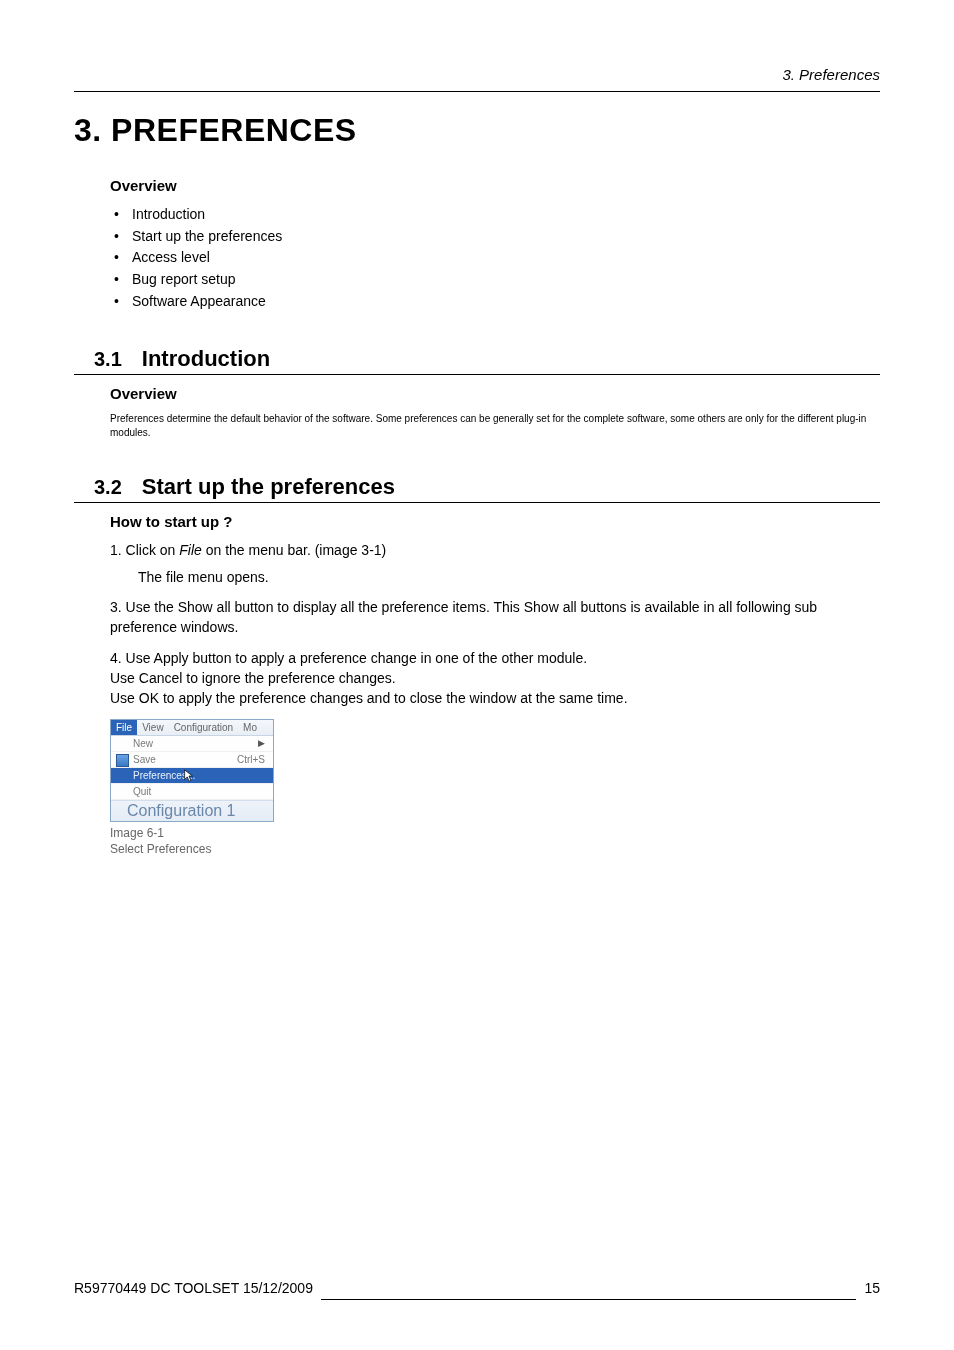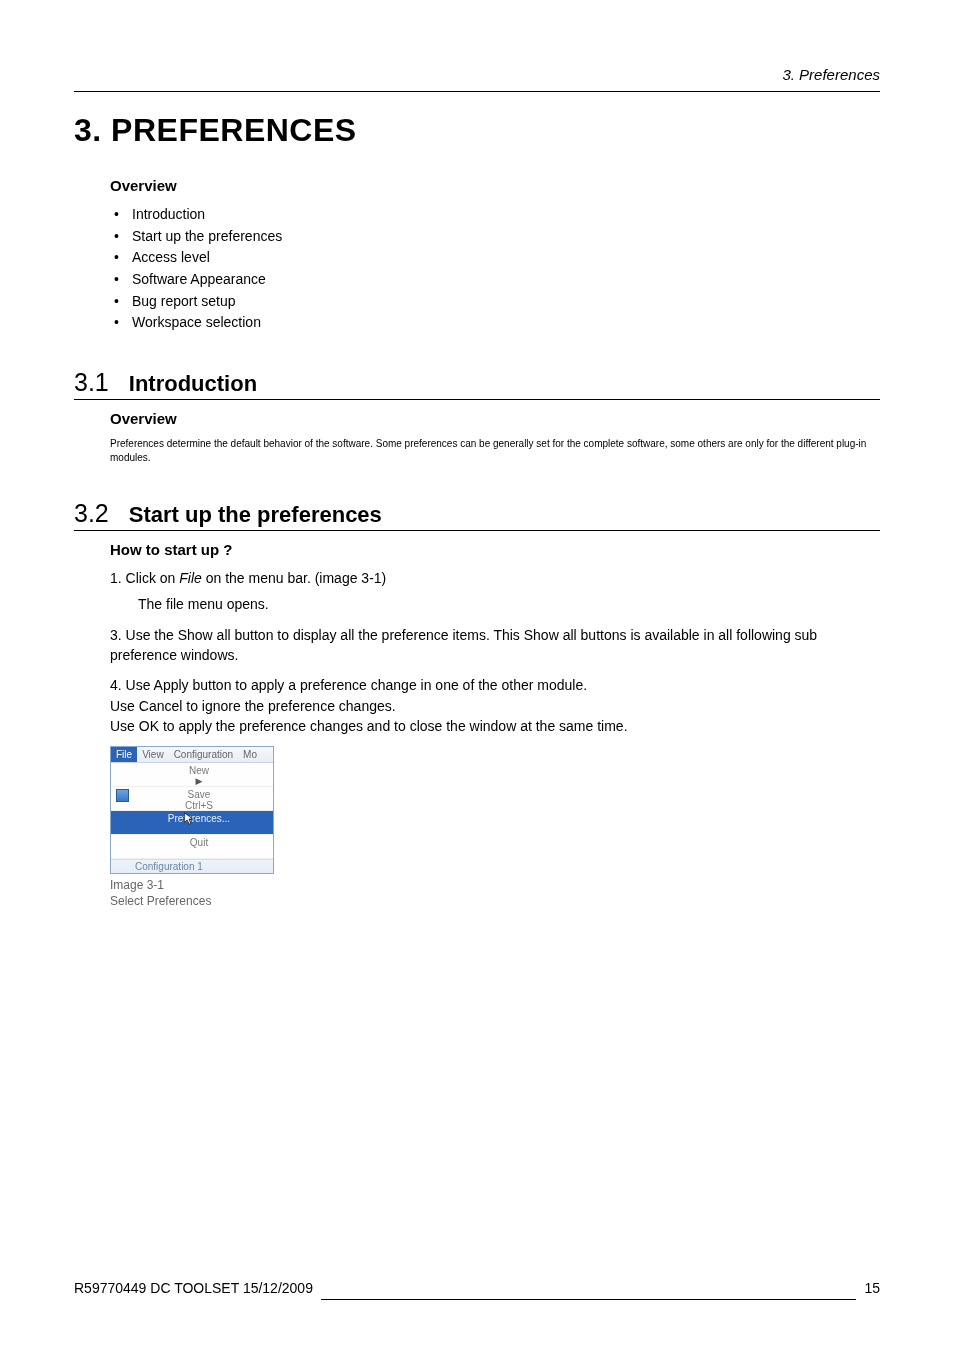--- a/index.html
+++ b/index.html
@@ -8,64 +8,63 @@
   .page { padding: 66px 74px 0 74px; }
   .running-head { text-align: right; font-style: italic; font-size: 15px; margin-bottom: 8px; }
   .head-rule { border: none; border-top: 1.5px solid #000; margin-bottom: 20px; }
   .chapter-title { font-size: 32px; font-weight: bold; margin-bottom: 28px; letter-spacing: .5px; }
   .indent { margin-left: 36px; }
   .sub-head { font-size: 15px; font-weight: bold; margin-bottom: 10px; }
   ul.overview-list { list-style: none; margin-bottom: 34px; }
   ul.overview-list li { font-size: 14px; line-height: 1.55; position: relative; padding-left: 22px; }
   ul.overview-list li::before { content: "•"; position: absolute; left: 4px; top: 0; }
   .section-row { display: flex; align-items: baseline; gap: 20px; margin-bottom: 2px; }
-  .section-num { font-size: 25px; font-weight: normal; }
+  .section-num { font-size: 20px; font-weight: bold; margin-left: 20px; }
   .section-title { font-size: 22px; font-weight: bold; }
   .section-rule { border: none; border-top: 1.2px solid #000; margin-bottom: 10px; }
   .para { font-size: 10px; line-height: 1.4; margin-bottom: 34px; }
   ol.steps { list-style: none; margin-bottom: 10px; }
   ol.steps > li { font-size: 14px; line-height: 1.45; margin-bottom: 10px; }
   ol.steps > li .step-sub { margin-top: 6px; margin-left: 28px; }
   .ital { font-style: italic; }
   .bold { font-weight: normal; }
   .screenshot { margin-left: 36px; margin-top: 2px; }
   .ss-frame { width: 164px; border: 1px solid #8aa8c8; font-family: Tahoma, Arial, sans-serif; }
   .ss-menubar { display: flex; align-items: center; font-size: 10px; background: linear-gradient(#f4f7fb,#e9eef6); border-bottom: 1px solid #c6d4e4; }
   .ss-menubar .m { padding: 2px 5px; color: #666; }
   .ss-menubar .m.active { background: #2a63b7; color: #fff; }
   .ss-dd { background: #fefefe; }
-  .ss-dd .row { display: flex; align-items: center; justify-content: space-between; font-size: 10px; color: #7a7a7a; padding: 2px 8px 2px 22px; position: relative; border-bottom: 1px solid #f0f0f0; height: 24px; flex-direction: column; }
+  .ss-dd .row { display: flex; align-items: center; justify-content: space-between; font-size: 10px; color: #7a7a7a; padding: 2px 8px 2px 22px; position: relative; border-bottom: 1px solid #f0f0f0; height: 16px; }
   .ss-dd .row .arrow { font-size: 9px; color: #555; }
   .ss-dd .row.save::before { content: ""; position: absolute; left: 5px; top: 2px; width: 11px; height: 11px; background: linear-gradient(#6aa4e2,#3b78c4); border: 1px solid #2b5a99; }
   .ss-dd .row.hl { background: #2a63b7; color: #e7f0fb; }
   .ss-dd .cursor { position: absolute; left: 72px; top: 1px; width: 12px; height: 14px; pointer-events: none; }
   .ss-dd .cursor svg { width: 12px; height: 14px; display: block; }
-  .ss-status { background: linear-gradient(#eef3fa,#e4ecf6); color: #6a87a8; font-size: 10px; padding: 1px 24px; border-top: 1px solid #d2deec; }
+  .ss-status { background: linear-gradient(#eef3fa,#e4ecf6); color: #6a87a8; font-size: 16px; padding: 1px 16px; border-top: 1px solid #d2deec; }
   .caption { font-size: 12px; color: #666; margin-top: 3px; line-height: 1.35; }
   .footer { position: absolute; left: 74px; right: 74px; bottom: 54px; display: flex; align-items: flex-end; font-size: 14px; }
   .footer .line { flex: 1; border-top: 1px solid #000; margin: 0 8px; height: 0; position: relative; top: 4px; }
 </style>
 </head>
 <body>
 
 <div class="page">
   <div class="running-head">3.  Preferences</div>
   <hr class="head-rule">
 
   <h1 class="chapter-title">3. PREFERENCES</h1>
 
   <div class="indent">
     <div class="sub-head">Overview</div>
     <ul class="overview-list">
       <li>Introduction</li>
       <li>Start up the preferences</li>
       <li>Access level</li>
+      <li>Bug report setup</li>
       <li>Software Appearance</li>
-      <li>Bug report setup</li>
-      <li>Workspace selection</li>
     </ul>
   </div>
 
   <div class="section-row">
     <div class="section-num">3.1</div>
     <div class="section-title">Introduction</div>
   </div>
   <hr class="section-rule">
   <div class="indent">
     <div class="sub-head">Overview</div>
@@ -124,21 +123,21 @@
           </span>
         </div>
         <div class="row">
           <span>Quit</span>
           <span></span>
         </div>
       </div>
       <div class="ss-status">Configuration  1</div>
     </div>
     <div class="caption">
-      <span>Image 3-1</span><br>
+      <span>Image 6-1</span><br>
       <span>Select Preferences</span>
     </div>
   </div>
 </div>
 
 <div class="footer">
   <span>R59770449  DC TOOLSET  15/12/2009</span>
   <span class="line"></span>
   <span>15</span>
 </div>

